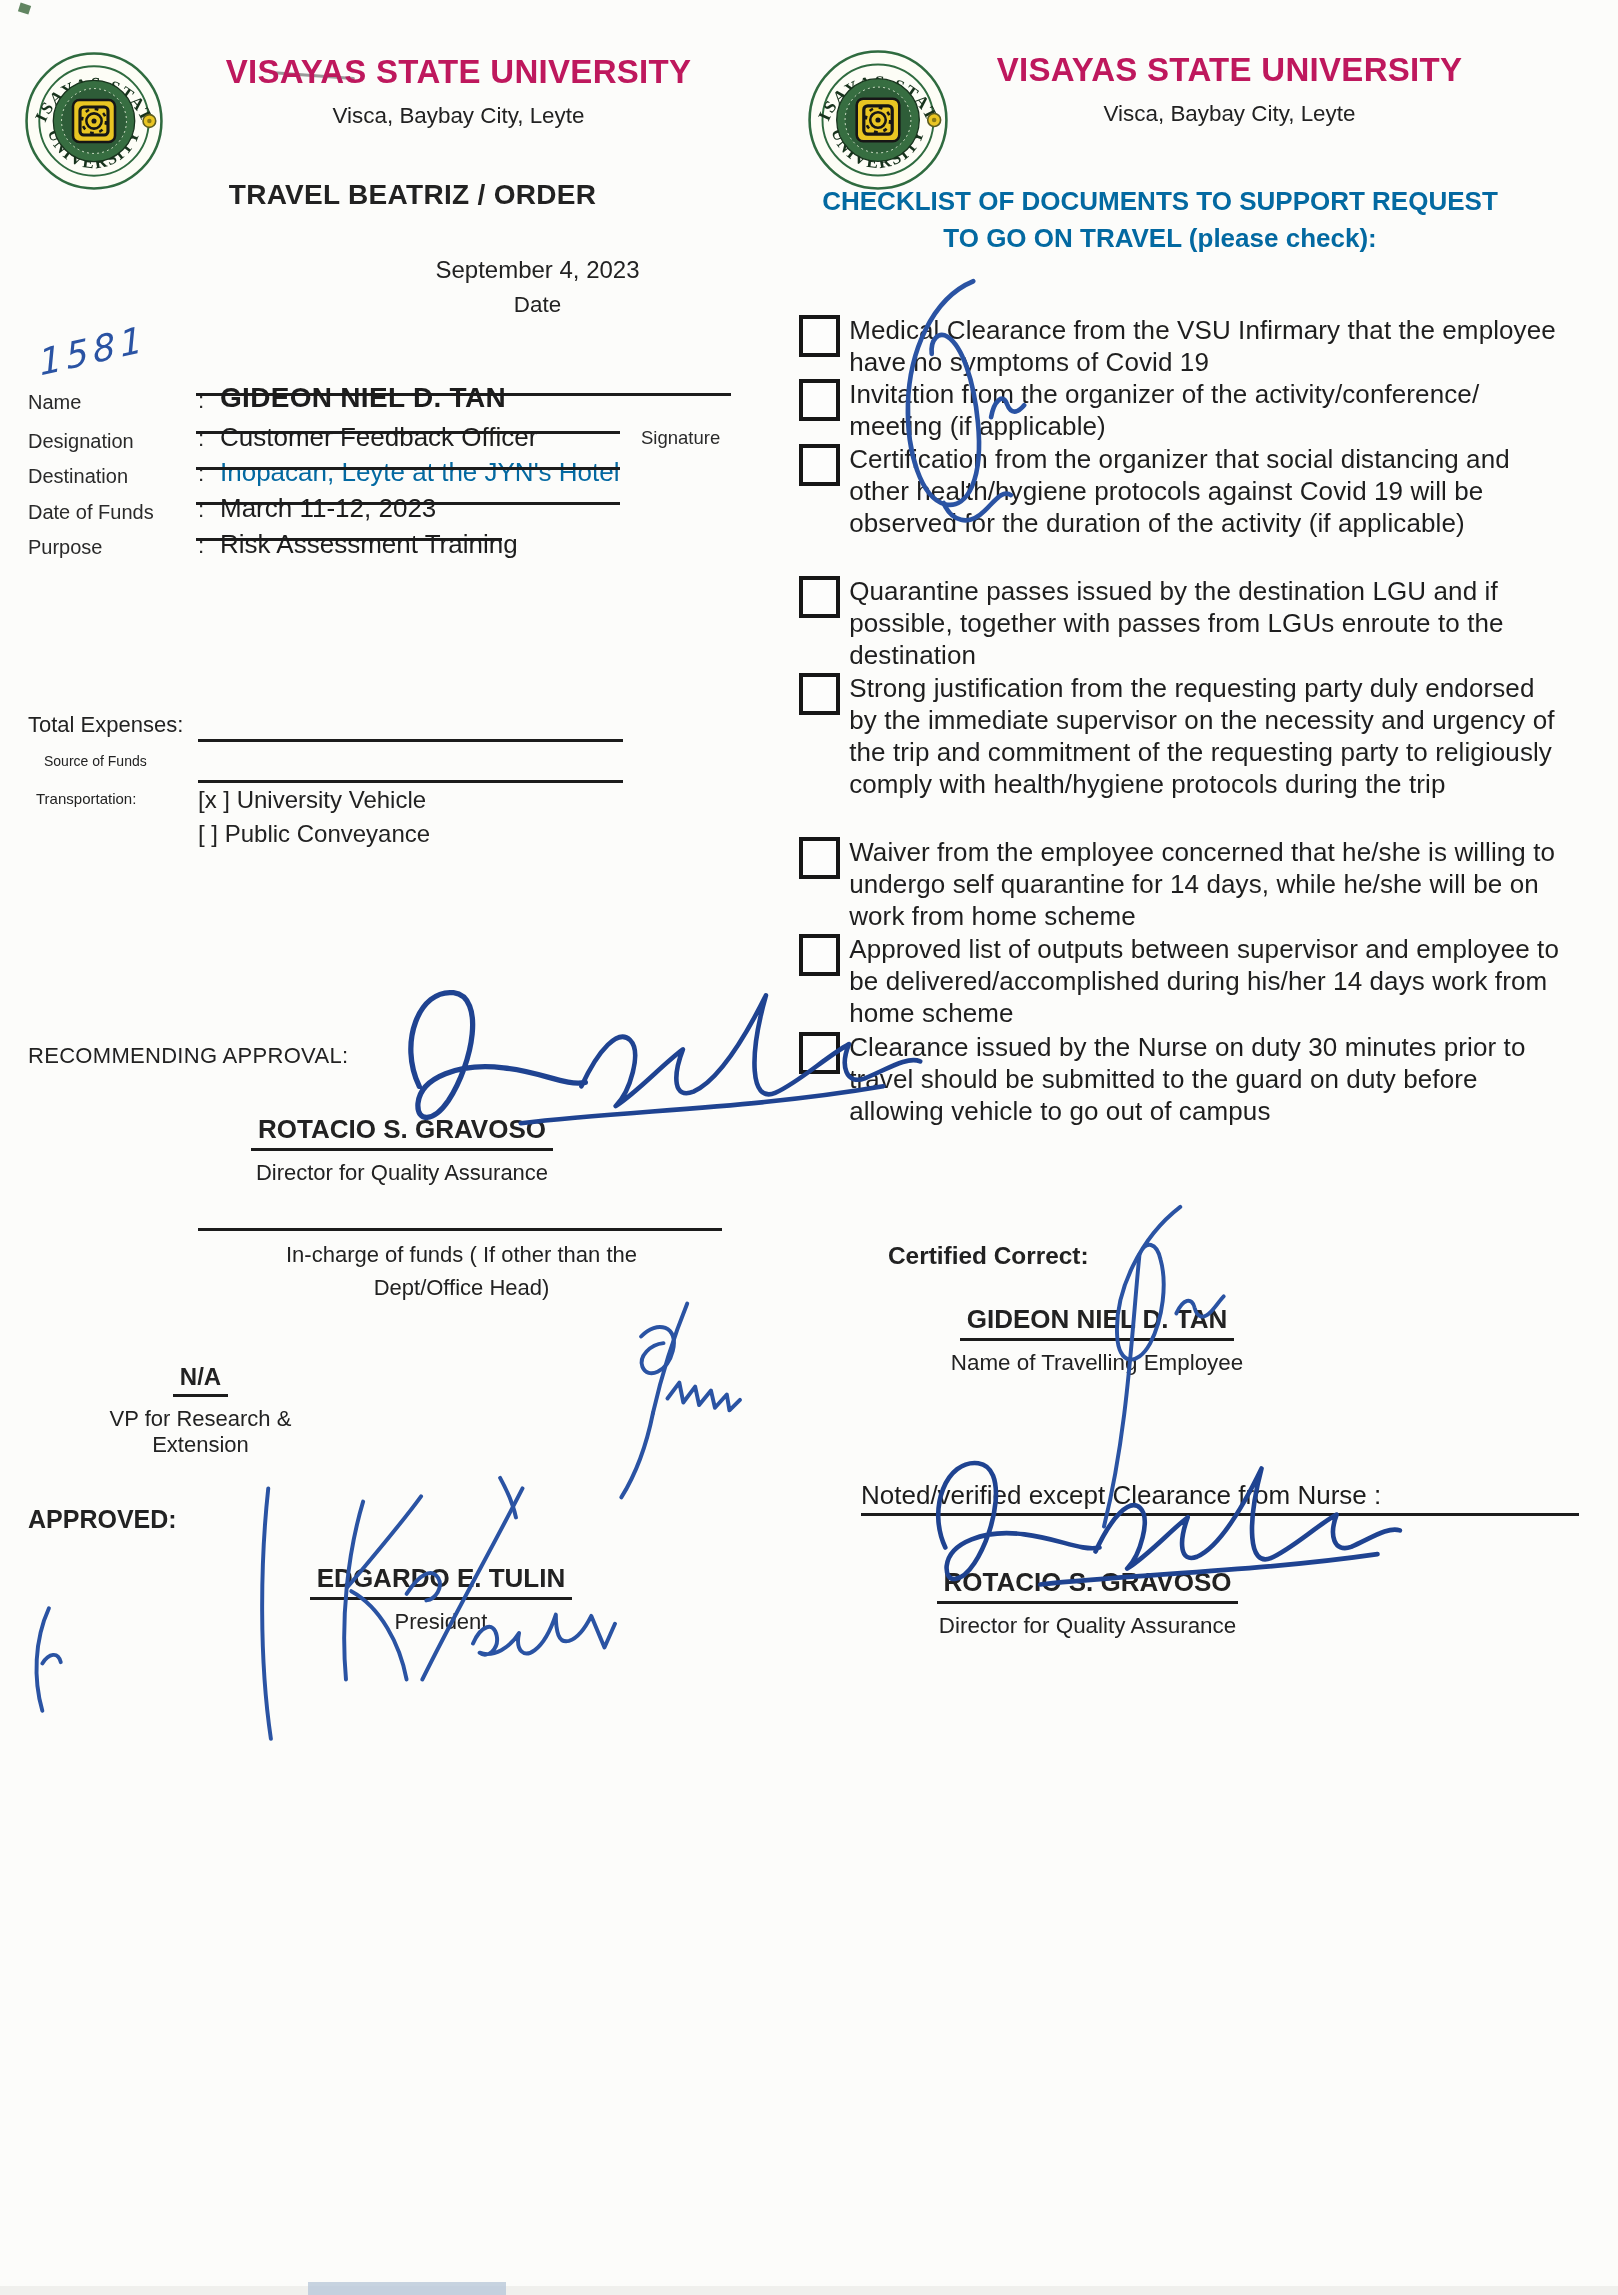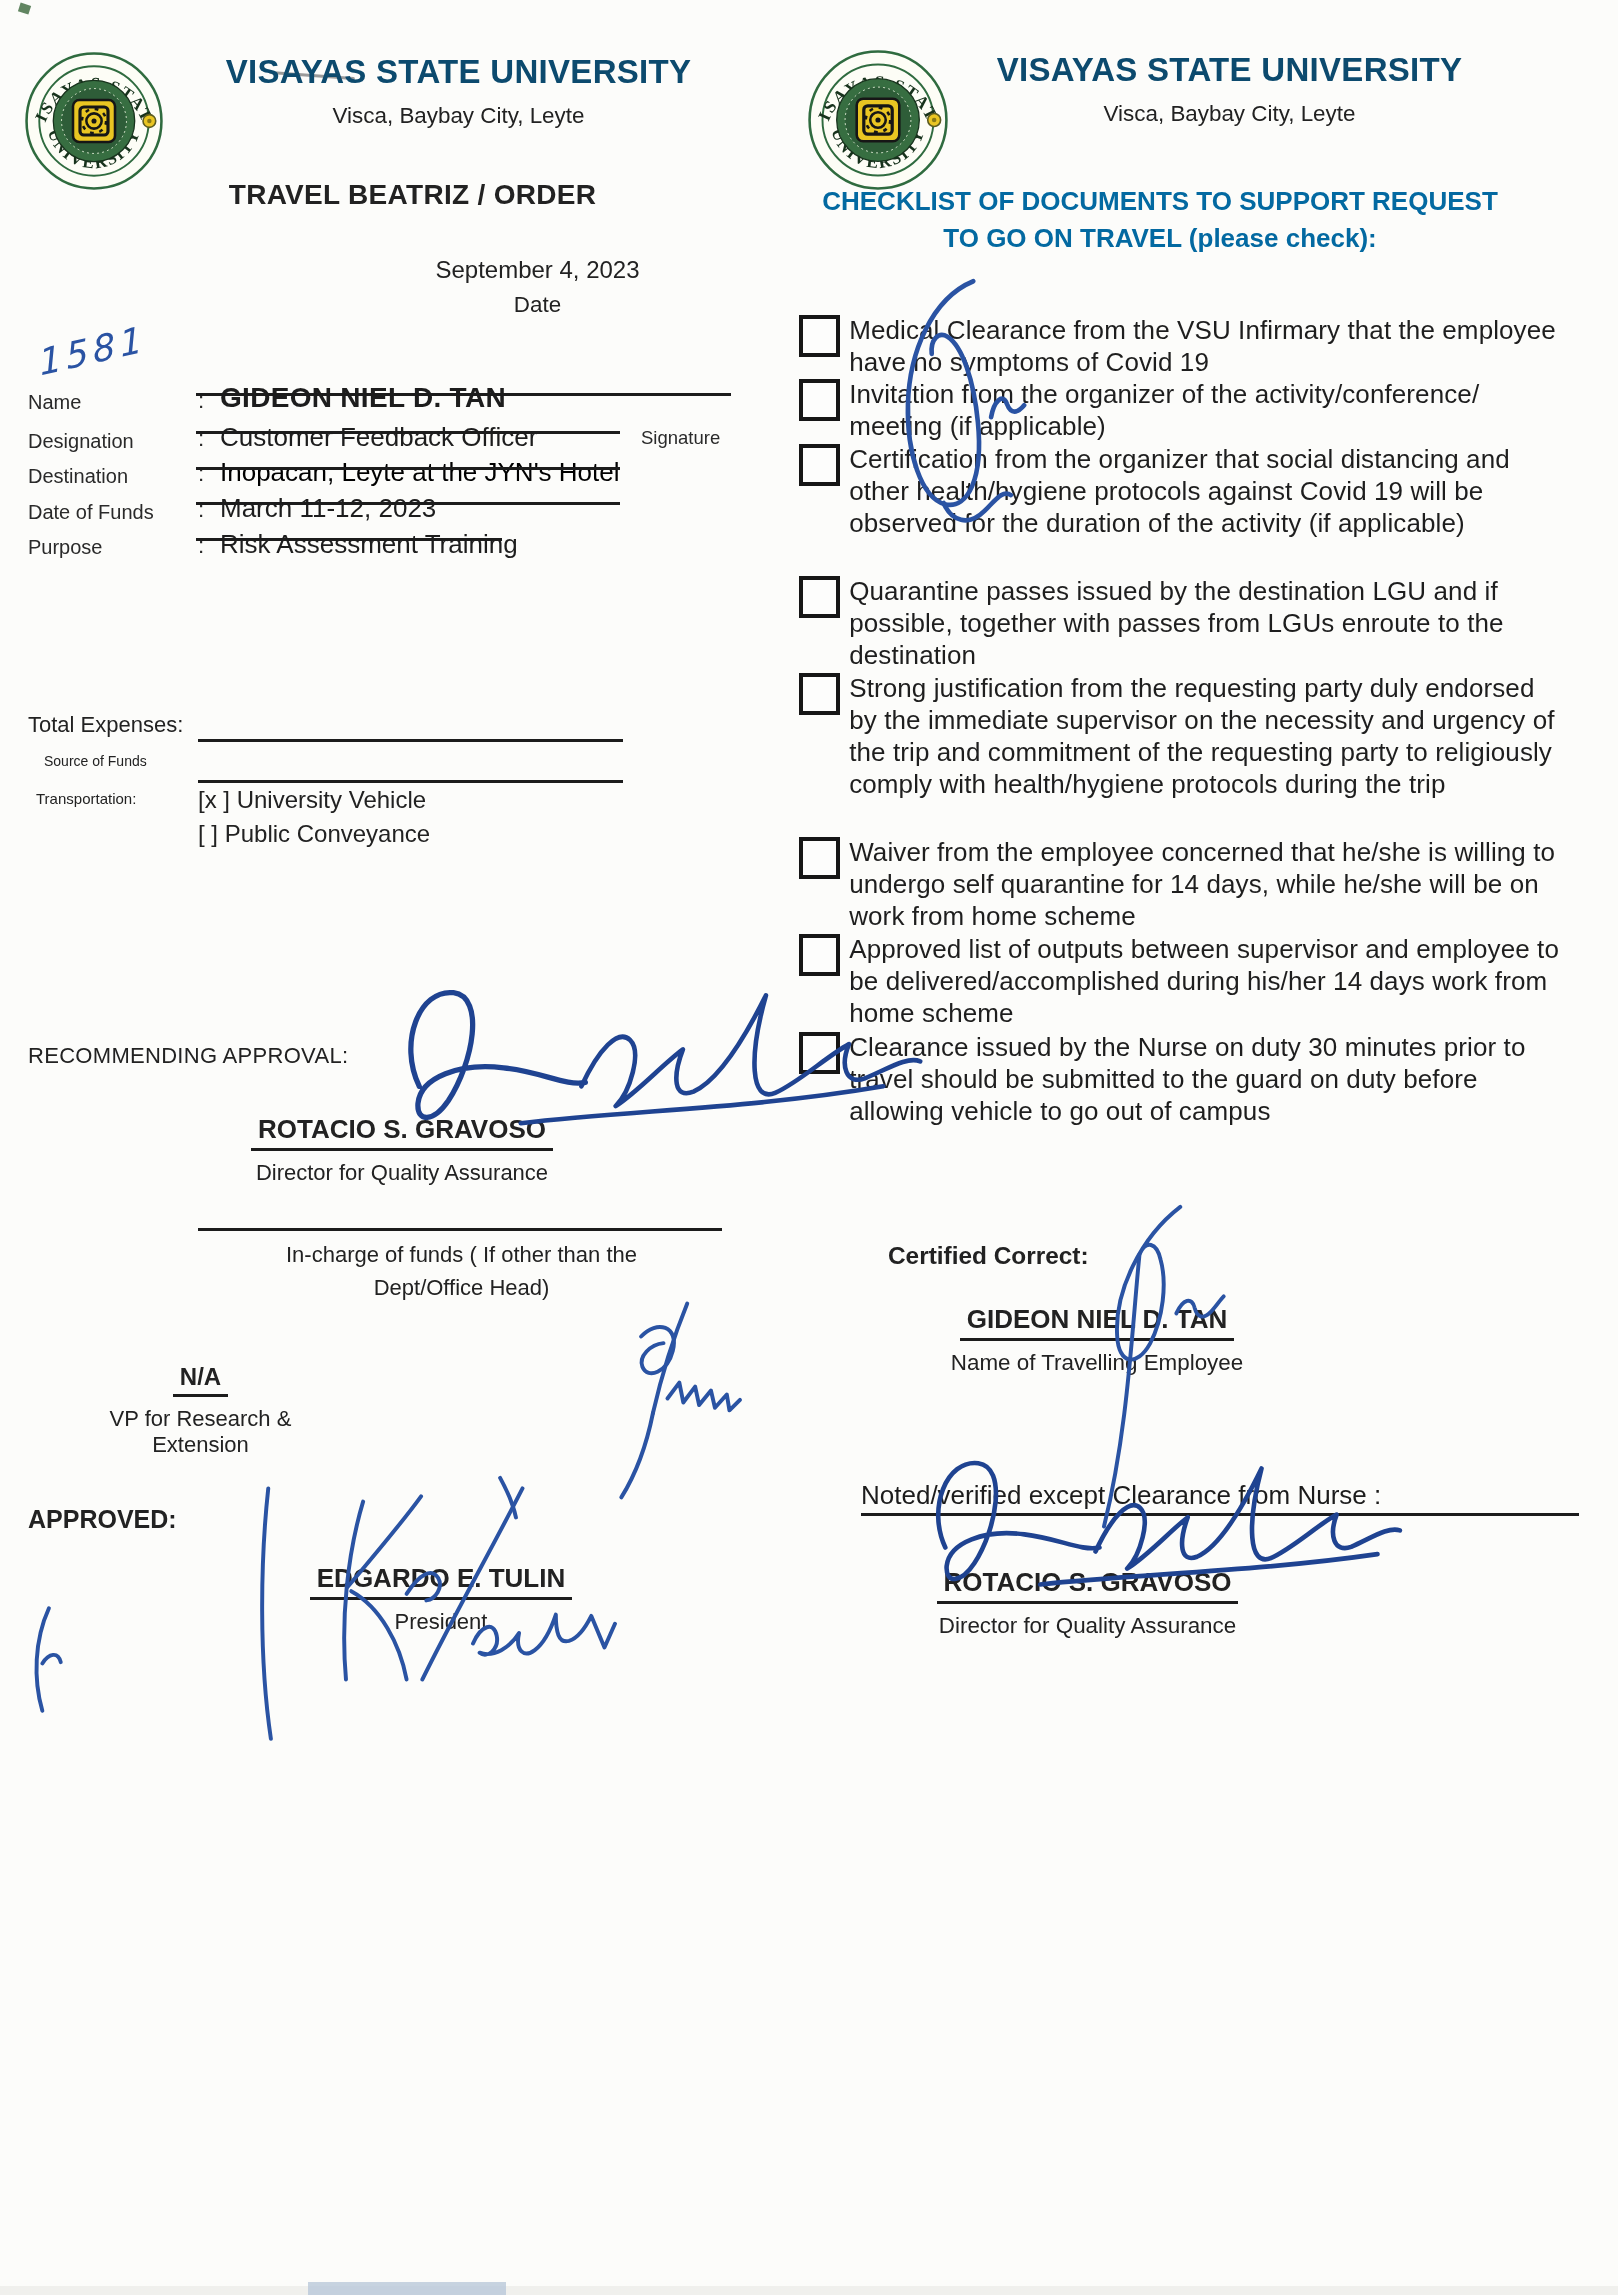--- a/index.html
+++ b/index.html
@@ -12,21 +12,21 @@
   .uname{display:inline-block;font-weight:bold;border-bottom:3.3px solid #1c1c1c;padding:0 6.6px 2.6px 6.6px;}
   .sig-title{margin-top:9.2px;}
   .field-label{font-size:20px;color:#2a2a2a;}
   .field-colon{font-size:22.4px;color:#2a2a2a;}
   .field-value{font-size:28px;font-weight:bold;color:#1d1d1d;letter-spacing:0.3px;}
   .chk-item{position:absolute;left:799px;width:778px;display:flex;align-items:flex-start;}
   .chk-box{flex:0 0 auto;width:33px;height:34px;border:4.6px solid #161616;background:#fdfdfc;margin-right:9.2px;margin-top:1.3px;}
   .chk-text{font-size:26px;line-height:32px;color:#1e1e1e;width:718px;letter-spacing:0.1px;}
   svg.sig{position:absolute;overflow:visible;}
   svg.sig path{fill:none;stroke-linecap:round;stroke-linejoin:round;}
-  .hdr-title{font-size:33px;font-weight:bold;letter-spacing:0.3px;color:#0c4a6e;}
+  .hdr-title{font-size:33px;font-weight:bold;letter-spacing:0.3px;color:#be185d;}
   .hdr-addr{font-size:22.4px;color:#222;margin-top:12px;}
 </style>
 </head>
 <body>
 
 <div id="page">
 
   <svg width="0" height="0" style="position:absolute">
     <defs>
       <symbol id="seal" viewBox="0 0 220 220">
@@ -81,21 +81,21 @@
   <div class="abs field-value" style="left:220px;top:382px;">GIDEON NIEL D. TAN</div>
   <div class="line" style="left:196px;top:393px;width:535px;"></div>
 
   <div class="abs field-label" style="left:28px;top:430px;">Designation</div>
   <div class="abs field-colon" style="left:198px;top:426px;">:</div>
   <div class="abs" style="left:220px;top:422px;font-size:26px;color:#1d1d1d;">Customer Feedback Officer</div>
   <div class="line" style="left:196px;top:431px;width:424px;"></div>
 
   <div class="abs field-label" style="left:28px;top:465px;">Destination</div>
   <div class="abs field-colon" style="left:198px;top:461px;">:</div>
-  <div class="abs" style="left:220px;top:457px;font-size:26px;color:#000000;">Inopacan, Leyte at the JYN's Hotel</div>
+  <div class="abs" style="left:220px;top:457px;font-size:26px;color:#0369a1;">Inopacan, Leyte at the JYN's Hotel</div>
   <div class="line" style="left:196px;top:467px;width:424px;"></div>
 
   <div class="abs field-label" style="left:28px;top:501px;">Date of Funds</div>
   <div class="abs field-colon" style="left:198px;top:497px;">:</div>
   <div class="abs" style="left:220px;top:493px;font-size:26px;color:#1d1d1d;">March 11-12, 2023</div>
   <div class="line" style="left:196px;top:502px;width:424px;"></div>
 
   <div class="abs field-label" style="left:28px;top:536px;">Purpose</div>
   <div class="abs field-colon" style="left:198px;top:533px;">:</div>
   <div class="abs" style="left:220px;top:529px;font-size:26px;color:#1d1d1d;">Risk Assessment Training</div>

